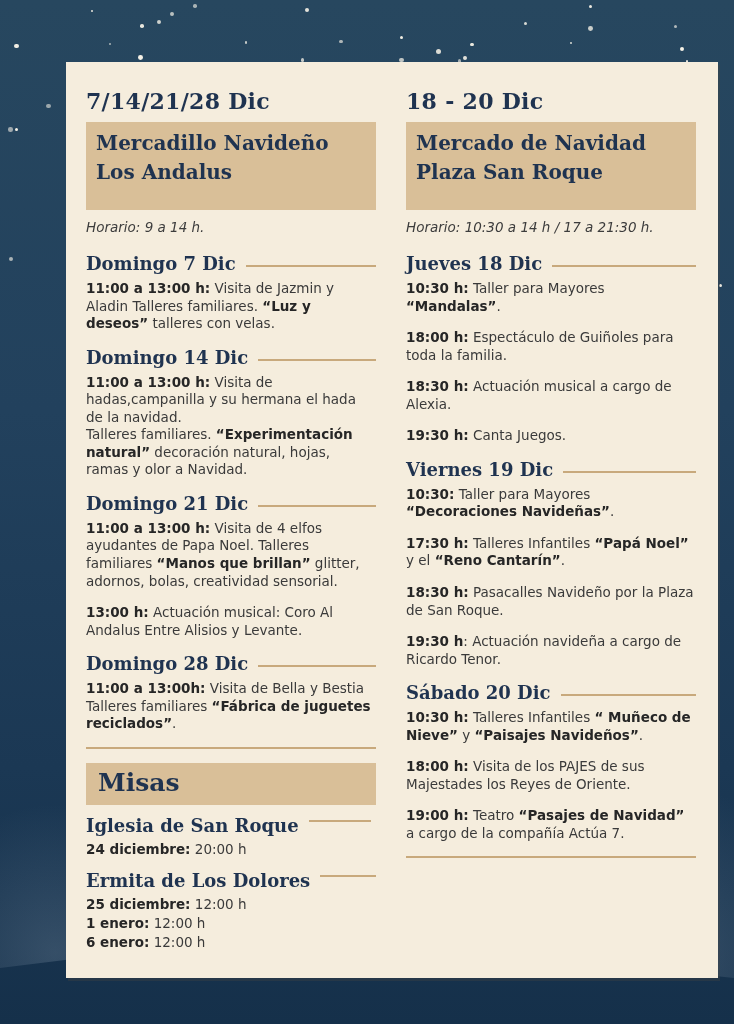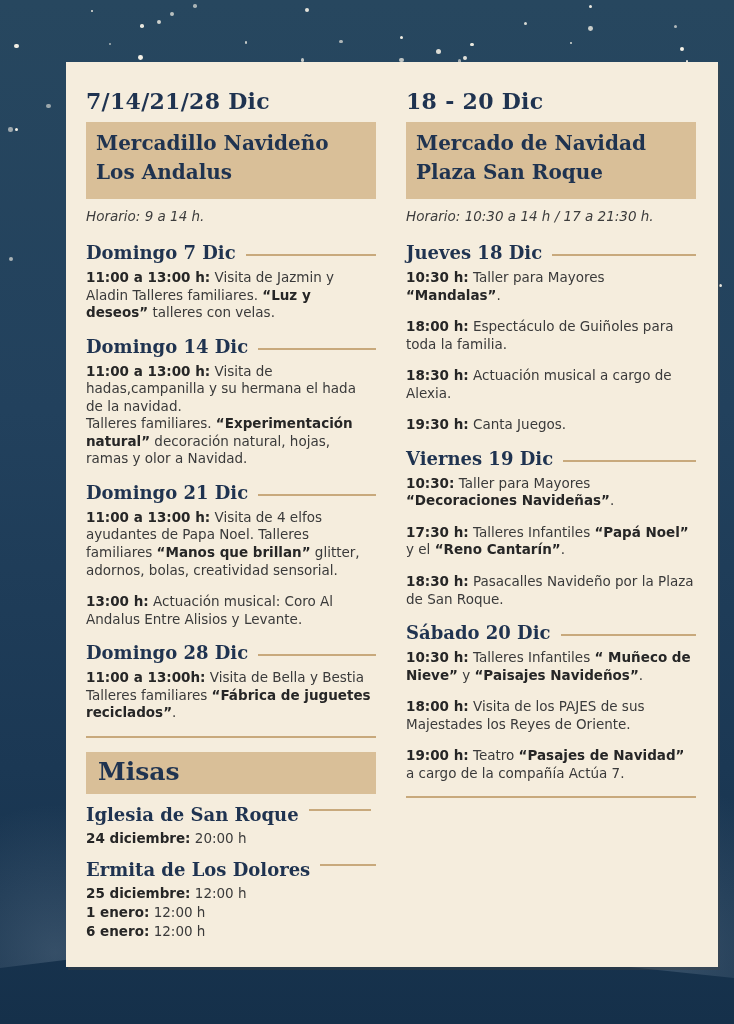--- a/index.html
+++ b/index.html
@@ -22,21 +22,21 @@
     box-shadow:2px 3px 0 rgba(70,70,65,.35);
   }
   .col{flex:1;min-width:0;}
   .dates{
     font-family:"DejaVu Serif",serif;font-size:22px;font-weight:bold;
     color:#1f3350;margin:0 0 8px;letter-spacing:.3px;
   }
   .tanbox{background:#d9bf98;}
   .title{
     font-family:"DejaVu Serif",serif;font-size:20px;font-weight:bold;color:#1f3350;
-    line-height:1.45;padding:7px 8px 12px 10px;margin:0 0 9px;
+    line-height:1.45;padding:7px 8px 23px 10px;margin:0 0 9px;
   }
   .horario{font-style:italic;font-size:13.5px;color:#3c3c3c;margin:0 0 18px;white-space:nowrap;}
   .day{margin-bottom:3px;}
   .dayhead{
     display:flex;align-items:center;gap:10px;
     font-family:"DejaVu Serif",serif;font-size:18px;font-weight:bold;color:#1f3350;
     margin:0 0 6px;
   }
   .hrule{flex:1;height:2px;background:#c8a97c;margin-top:5px;}
   .item{font-size:13.5px;line-height:1.3;color:#3a3a3a;margin:0 0 14px;}
@@ -209,20 +209,21 @@
           <p class="item"><b>19:30 h:</b><span> Canta Juegos.</span></p>
         </div>
         <div class="day">
           <h3 class="dayhead">
             <span>Viernes 19 Dic</span>
             <span class="hrule"></span>
           </h3>
           <p class="item"><b>10:30:</b><span> Taller para Mayores </span><b>“Decoraciones Navideñas”</b><span>.</span></p>
           <p class="item"><b>17:30 h:</b><span> Talleres Infantiles </span><b>“Papá Noel”</b><span> y el </span><b>“Reno Cantarín”</b><span>.</span></p>
           <p class="item"><b>18:30 h:</b><span> Pasacalles Navideño por la Plaza de San Roque.</span></p>
+          <p class="item"><b>19:30 h</b><span>: Actuación navideña a cargo de Ricardo Tenor.</span></p>
         </div>
         <div class="day">
           <h3 class="dayhead">
             <span>Sábado 20 Dic</span>
             <span class="hrule"></span>
           </h3>
           <p class="item"><b>10:30 h:</b><span> Talleres Infantiles </span><b>“ Muñeco de Nieve”</b><span> y </span><b>“Paisajes Navideños”</b><span>.</span></p>
           <p class="item"><b>18:00 h:</b><span> Visita de los PAJES de sus Majestades los Reyes de Oriente.</span></p>
           <p class="item"><b>19:00 h:</b><span> Teatro </span><b>“Pasajes de Navidad”</b><span> a cargo de la compañía Actúa 7.</span></p>
         </div>

